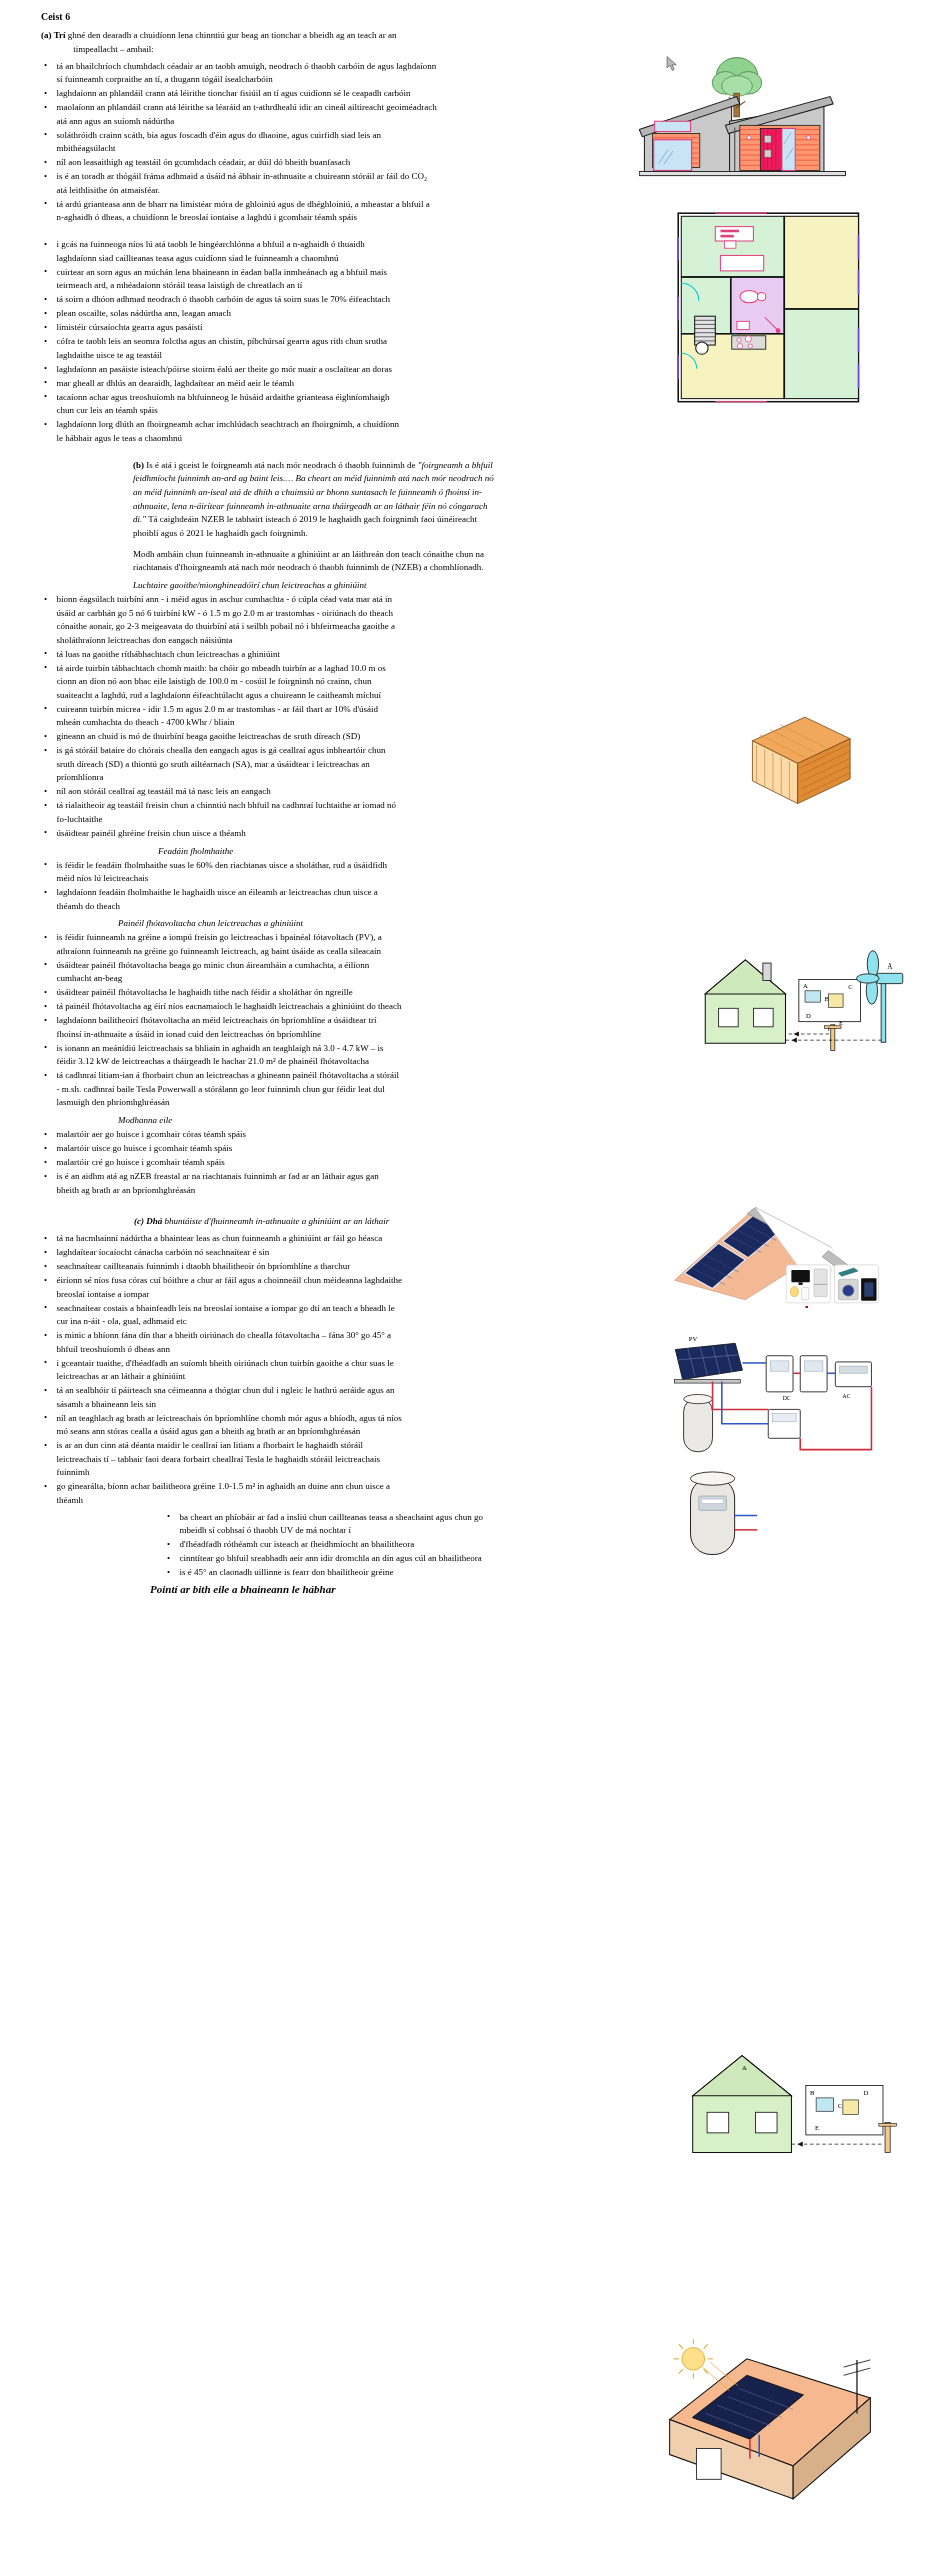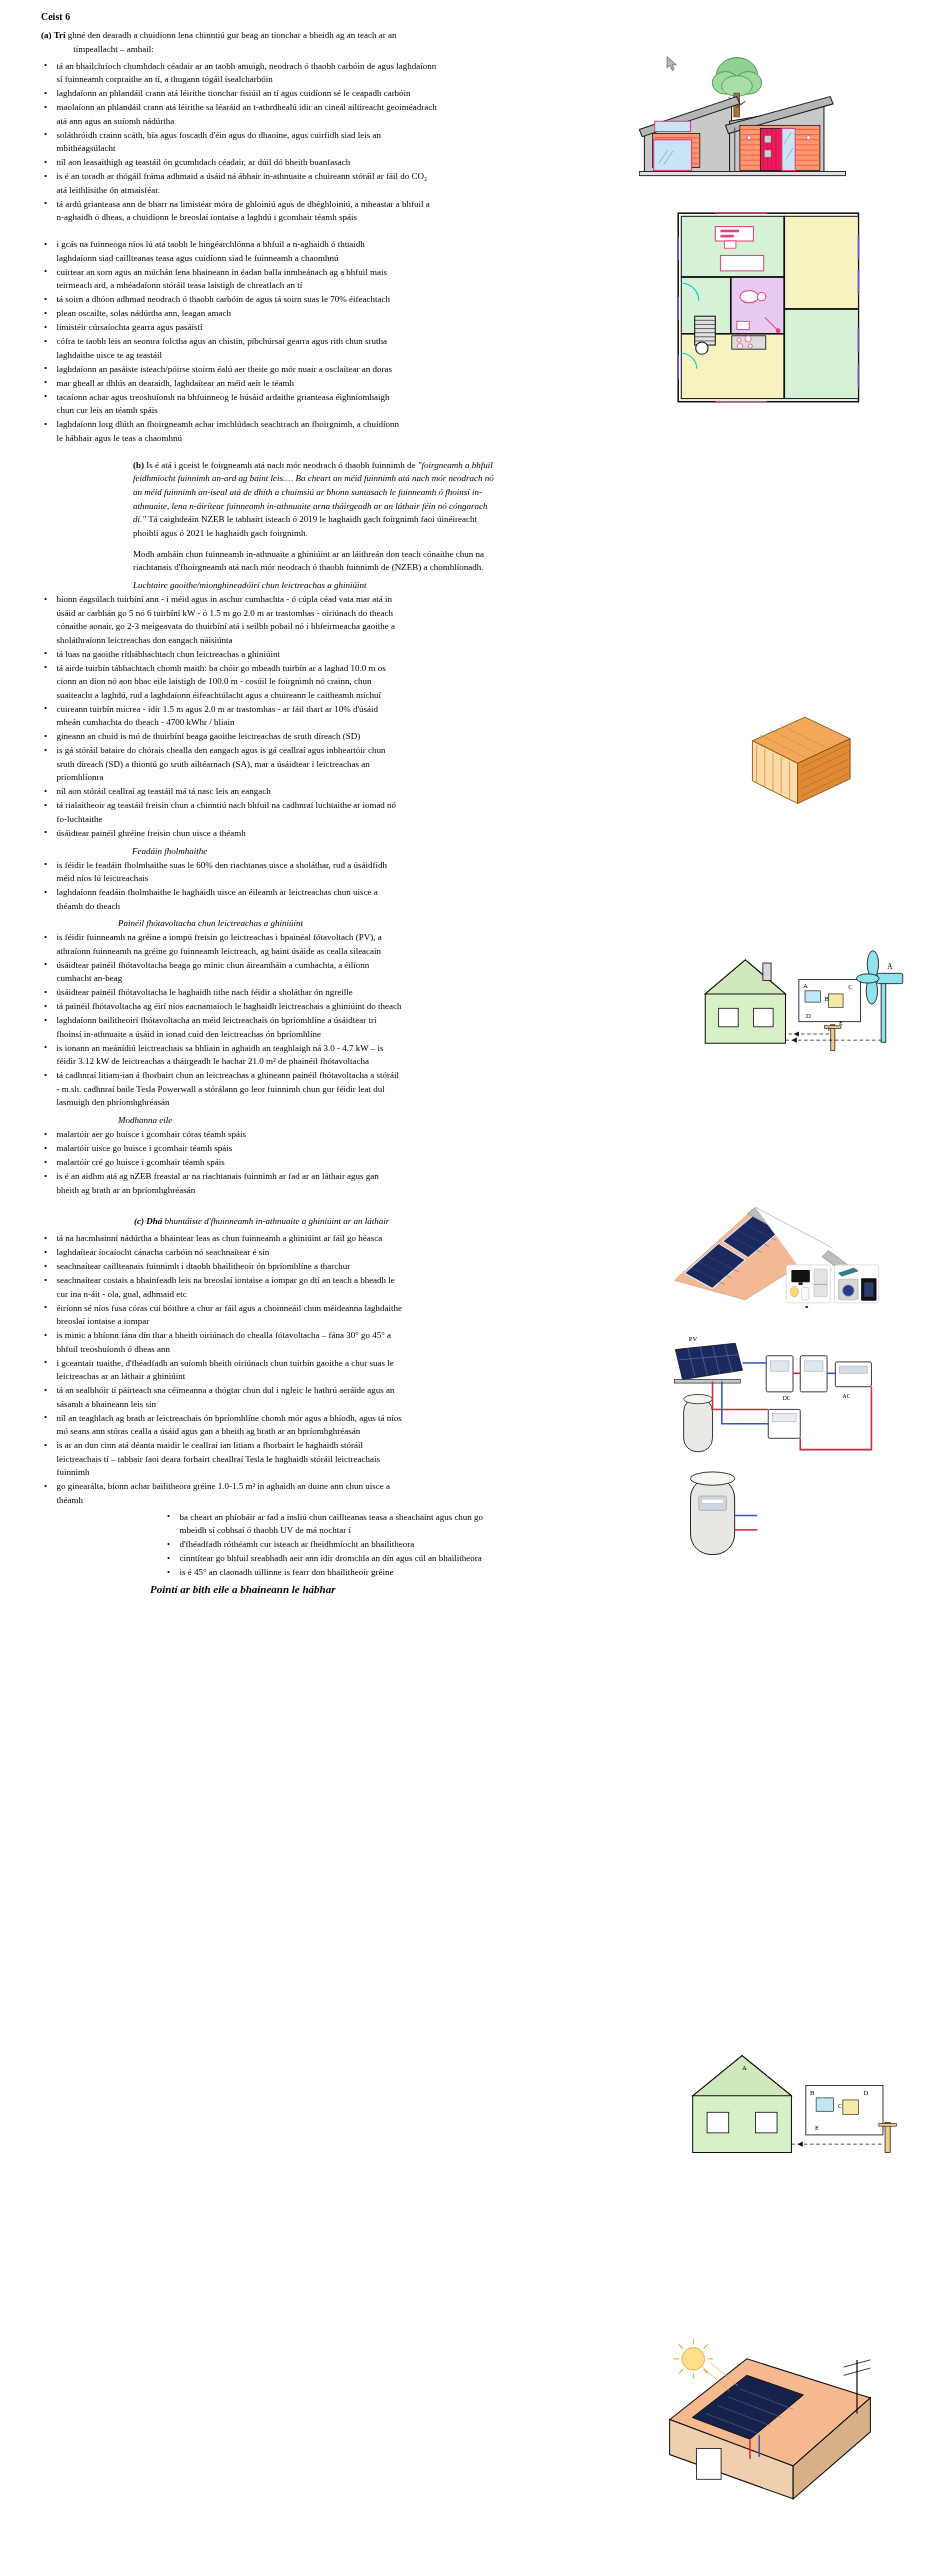--- a/index.html
+++ b/index.html
@@ -171,21 +171,21 @@
       <li>tá luas na gaoithe ríthábhachtach chun leictreachas a ghiniúint</li>
       <li>tá airde tuirbín tábhachtach chomh maith: ba chóir go mbeadh tuirbín ar a laghad 10.0 m os cionn an díon nó aon bhac eile laistigh de 100.0 m - cosúil le foirgnimh nó crainn, chun suaiteacht a laghdú, rud a laghdaíonn éifeachtúlacht agus a chuireann le caitheamh míchuí</li>
       <li>cuireann tuirbín micrea  - idir 1.5 m agus 2.0 m ar trastomhas - ar fáil thart ar 10% d'úsáid mheán cumhachta do theach - 4700 kWhr / bliain</li>
       <li>gineann an chuid is mó de thuirbíní beaga gaoithe leictreachas de sruth díreach (SD)</li>
       <li>is gá stóráil bataire do chórais chealla den eangach agus is gá ceallraí agus inbheartóir chun sruth díreach (SD) a thiontú go sruth ailtéarnach (SA), mar a úsáidtear i leictreachas an príomhlíonra</li>
       <li>níl aon stóráil ceallraí ag teastáil má tá nasc leis an eangach</li>
       <li>tá rialaitheoir ag teastáil freisin chun a chinntiú nach bhfuil na cadhnraí luchtaithe ar iomad nó fo-luchtaithe</li>
       <li>úsáidtear painéil ghréine freisin chun uisce a théamh</li>
     </ul>
 
-    <div class="sub-head l0" style="margin-left:91px;">Feadáin fholmhaithe</div>
+    <div class="sub-head l0" style="margin-left:117px;">Feadáin fholmhaithe</div>
     <ul class="blist lvl2">
       <li>is féidir le feadáin fholmhaithe suas le 60% den riachtanas uisce a sholáthar, rud a úsáidfidh méid níos lú leictreachais</li>
       <li>laghdaíonn feadáin fholmhaithe le haghaidh uisce an éileamh ar leictreachas chun uisce a théamh do theach</li>
     </ul>
 
     <div class="sub-head l0" style="margin-left:77px;">Painéil fhótavoltacha chun leictreachas a ghiniúint</div>
     <ul class="blist lvl2">
       <li>is féidir fuinneamh na gréine a iompú freisin go leictreachas i bpainéal fótavoltach (PV), a athraíonn fuinneamh na gréine go fuinneamh leictreach, ag baint úsáide as cealla sileacain</li>
       <li>úsáidtear painéil fhótavoltacha beaga go minic chun áireamháin a cumhachta, a éilíonn cumhacht an-beag</li>
       <li>úsáidtear painéil fhótavoltacha le haghaidh tithe nach féidir a sholáthar ón ngreille</li>
@@ -208,22 +208,22 @@
     <div class="part-intro" style="margin-left:93px;font-style:italic;">
       <span class="lbl">(c)</span>
       <span class="lbl">Dhá</span>
       <span>bhuntáiste d'fhuinneamh in-athnuaite a ghiniúint ar an láthair</span>
     </div>
 
     <ul class="blist lvl3" style="margin-top:4.1px;">
       <li>tá na hacmhainní nádúrtha a bhaintear leas as chun fuinneamh a ghiniúint ar fáil go héasca</li>
       <li>laghdaítear íocaíocht cánacha carbóin nó seachnaítear é sin</li>
       <li>seachnaítear caillteanais fuinnimh i dtaobh bhailitheoir ón bpríomhlíne a tharchur</li>
+      <li>éiríonn sé níos fusa córas cuí bóithre a chur ar fáil agus a choinneáil chun méideanna laghdaithe breoslaí iontaise a iompar</li>
       <li>seachnaítear costais a bhainfeadh leis na breoslaí iontaise a iompar go dtí an teach a bheadh le cur ina n-áit - ola, gual, adhmaid etc</li>
-      <li>éiríonn sé níos fusa córas cuí bóithre a chur ar fáil agus a choinneáil chun méideanna laghdaithe breoslaí iontaise a iompar</li>
       <li>is minic a bhíonn fána dín thar a bheith oiriúnach do chealla fótavoltacha – fána 30° go 45° a bhfuil treoshuíomh ó dheas ann</li>
       <li>i gceantair tuaithe, d'fhéadfadh an suíomh bheith oiriúnach chun tuirbín gaoithe a chur suas le leictreachas ar an láthair a ghiniúint</li>
       <li>tá an sealbhóir tí páirteach sna céimeanna a thógtar chun dul i ngleic le hathrú aeráide agus an sásamh a bhaineann leis sin</li>
       <li>níl an teaghlach ag brath ar leictreachais ón bpríomhlíne chomh mór agus a bhíodh, agus tá níos mó seans ann stóras cealla a úsáid agus gan a bheith ag brath ar an bpríomhghréasán</li>
       <li>is ar an dun cinn atá déanta maidir le ceallraí ian litiam a fhorbairt le haghaidh stóráil leictreachais tí – tabhair faoi deara forbairt cheallraí Tesla le haghaidh stóráil leictreachais fuinnimh</li>
       <li>go ginearálta, bíonn achar bailitheora gréine 1.0-1.5 m² in aghaidh an duine ann chun uisce a théamh</li>
     </ul>
 
     <ul class="blist" style="margin-left:123px; max-width:340px;">
       <li>ba cheart an phíobáir ar fad a insliú chun caillteanas teasa a sheachaint agus chun go mbeidh sí cobhsaí ó thaobh UV de má nochtar í</li>

